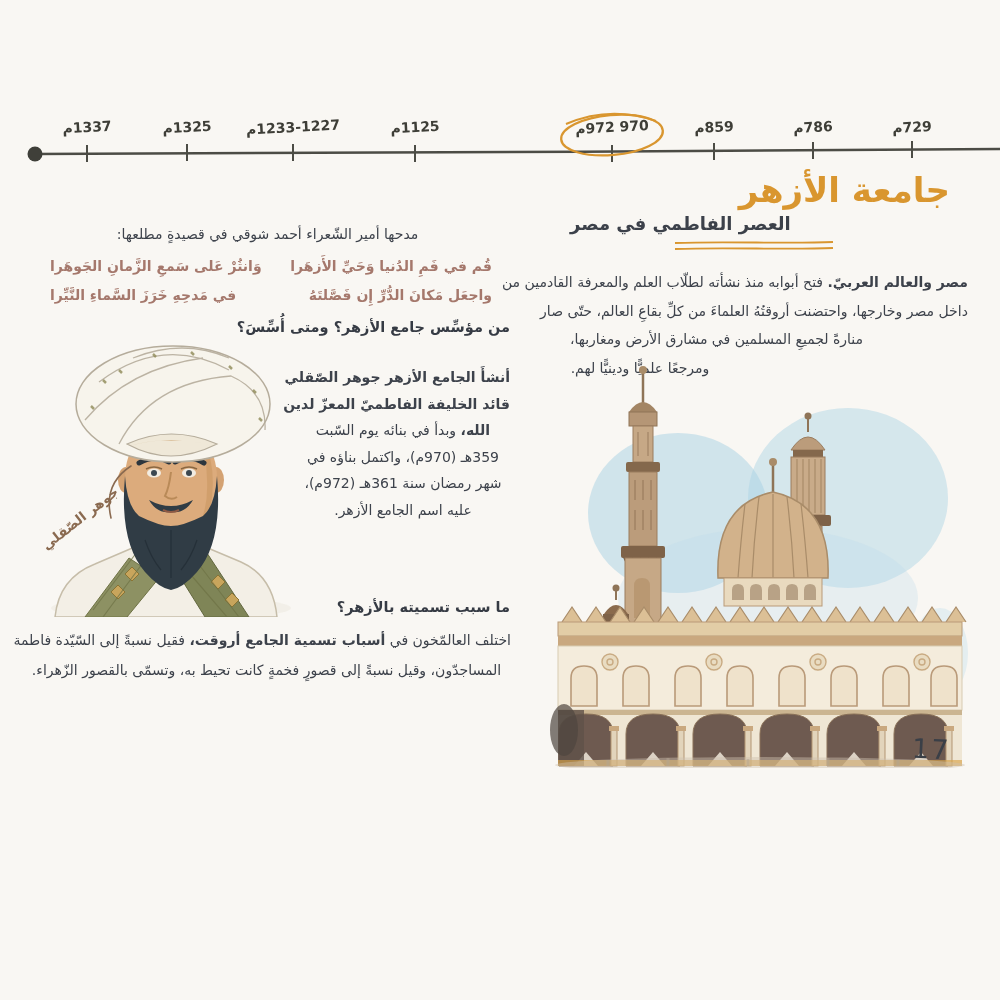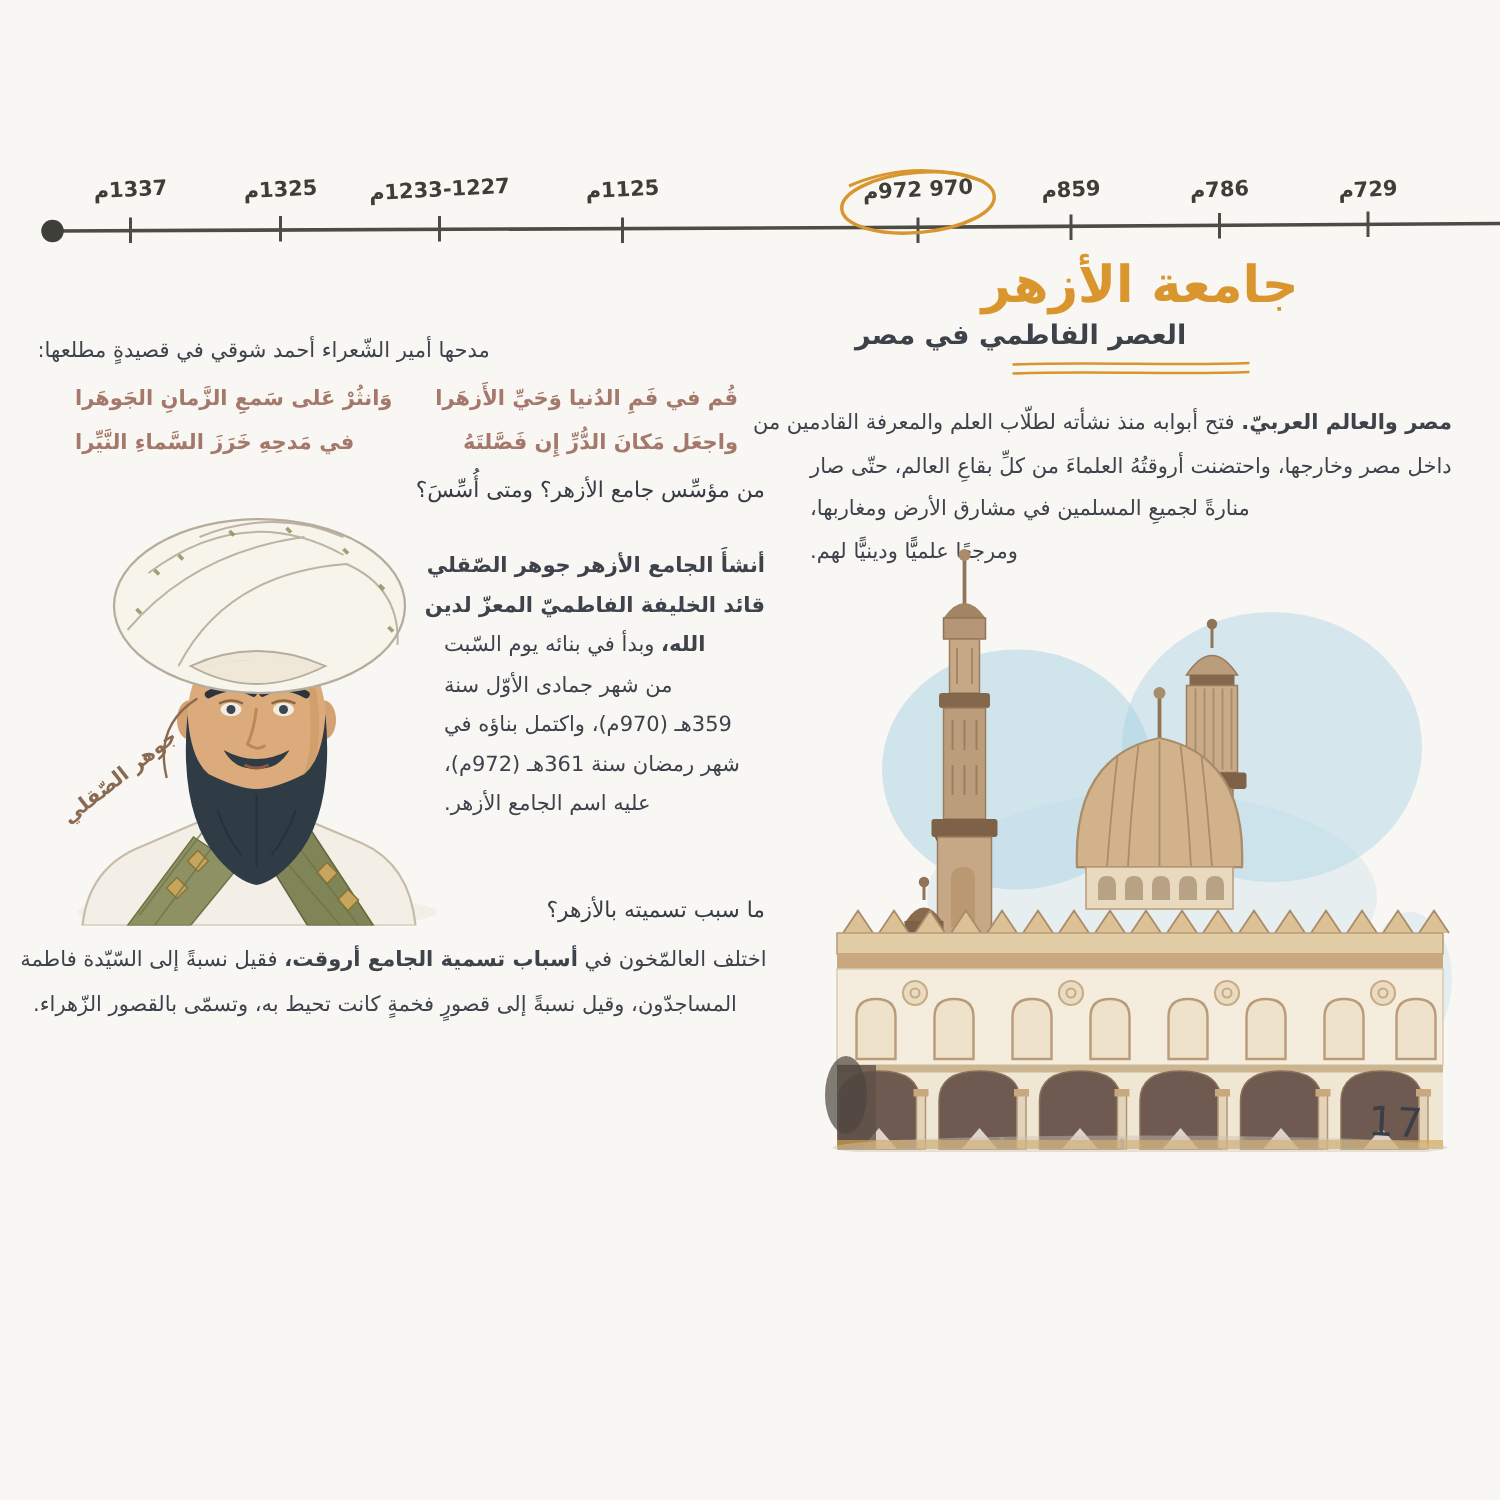--- a/index.html
+++ b/index.html
@@ -14,37 +14,37 @@
   .nowrap{white-space:nowrap;}
   .b{font-weight:700;}
   
   .tl-label{
     position:absolute;top:119px;width:120px;text-align:center;
     font-size:14px;font-weight:600;color:#3e3e37;letter-spacing:.3px;
     transform:rotate(-3deg);white-space:nowrap;
   }
   
   .title{
-    position:absolute;left:570px;top:170px;width:380px;text-align:center;
+    position:absolute;left:570px;top:170px;width:380px;text-align:right;
     font-size:34px;line-height:40px;font-weight:700;color:#d9962f;
   }
   .subtitle{
     position:absolute;left:570px;top:213px;width:380px;text-align:left;
     font-size:18px;font-weight:600;color:#3c414a;
   }
   
   .para{font-size:14px;color:#3d424b;}
-  .para .ln{white-space:nowrap;text-align:left;direction:rtl;}
+  .para .ln{white-space:nowrap;text-align:center;direction:rtl;}
   .intro{left:540px;top:268px;width:428px;line-height:28.5px;}
   .intro .ln4{padding-right:75px;}
   .intro .ln5{padding-right:228px;}
   .lead{left:25px;top:222px;width:485px;line-height:24px;}
   .poem{left:50px;top:252px;width:442px;color:#a5786c;font-weight:600;font-size:14px;}
   .poem .vrow{display:flex;justify-content:space-between;direction:rtl;height:28.5px;align-items:center;}
-  .q{position:absolute;font-size:14.5px;font-weight:400;color:#363b44;direction:rtl;white-space:nowrap;}
+  .q{position:absolute;font-size:14.5px;font-weight:700;color:#363b44;direction:rtl;white-space:nowrap;}
   .founder{left:296px;top:348px;width:214px;line-height:26.5px;margin-top:16px;}
   .naming{left:22px;top:626px;width:489px;line-height:29.5px;}
   .caption{
     position:absolute;left:32px;top:510px;width:96px;text-align:center;
     font-size:13.5px;font-weight:600;color:#8a6a50;direction:rtl;
     transform:rotate(-38deg);white-space:nowrap;
   }
   .pagenum{
     position:absolute;left:912px;top:734px;width:60px;
     font-size:27px;color:#3a3f47;transform:rotate(3deg);letter-spacing:2px;
@@ -110,21 +110,20 @@
       <span class="nowrap">في مَدحِهِ خَرَزَ السَّماءِ النَّيِّرا</span>
     </div>
   </div>
 
   <div class="q" style="left:25px;top:319px;width:485px;">من مؤسِّس جامع الأزهر؟ ومتى أُسِّسَ؟</div>
 
   <div class="abs para founder">
     <div class="ln"><span class="b">أنشأَ الجامع الأزهر جوهر الصّقلي</span></div>
     <div class="ln"><span class="b">قائد الخليفة الفاطميّ المعزّ لدين</span></div>
     <div class="ln"><span class="b">الله،</span><span> وبدأ في بنائه يوم السّبت</span></div>
-    <div class="ln"><span>من شهر جمادى الأوّل سنة</span></div>
     <div class="ln"><span>359هـ (970م)، واكتمل بناؤه في</span></div>
     <div class="ln"><span>شهر رمضان سنة 361هـ (972م)،</span></div>
     <div class="ln"><span>عليه اسم الجامع الأزهر.</span></div>
   </div>
 
   <div class="q" style="left:25px;top:599px;width:485px;">ما سبب تسميته بالأزهر؟</div>
 
   <div class="abs para naming">
     <div class="ln"><span>اختلف العالمّخون في </span><span class="b">أسباب تسمية الجامع أروقت،</span><span> فقيل نسبةً إلى السّيّدة فاطمة</span></div>
     <div class="ln"><span>المساجدّون، وقيل نسبةً إلى قصورٍ فخمةٍ كانت تحيط به، وتسمّى بالقصور الزّهراء.</span></div>

